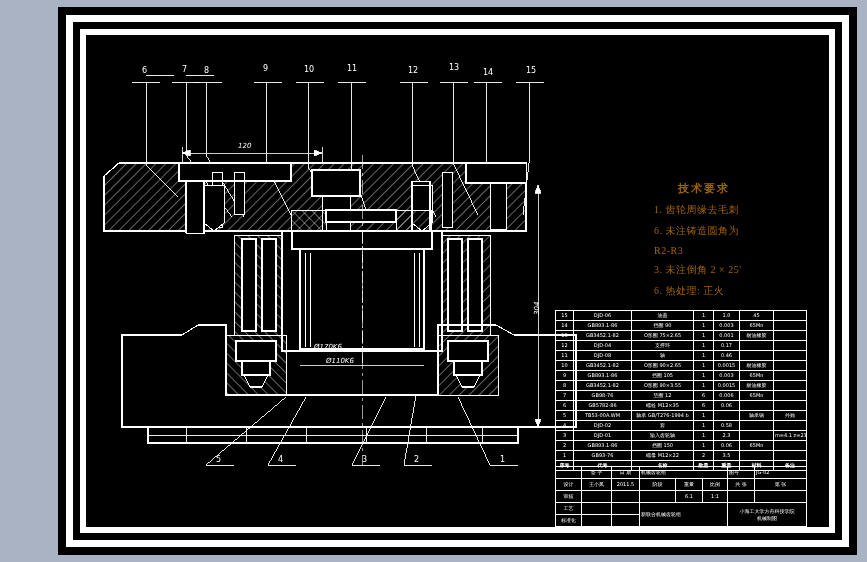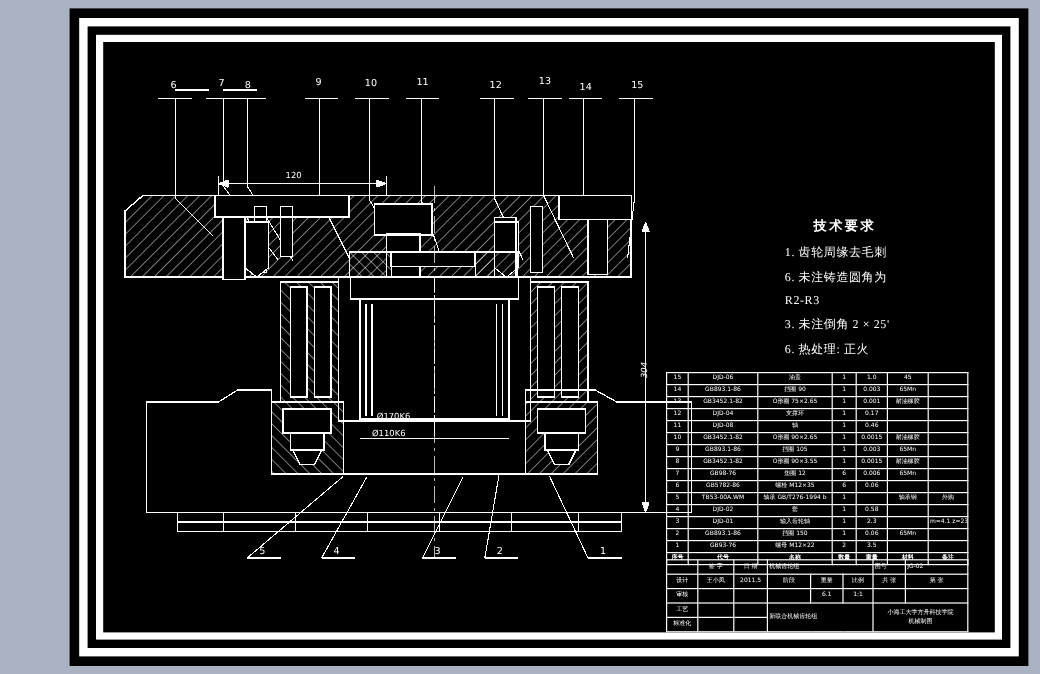--- a/index.html
+++ b/index.html
@@ -16,25 +16,25 @@
   .border-black2{position:absolute;left:73px;top:22px;width:769px;height:518px;background:#000;}
   .border-white2{position:absolute;left:80px;top:29px;width:755px;height:504px;background:#fff;}
   .sheet{position:absolute;left:86px;top:35px;width:743px;height:492px;background:#000;overflow:hidden;}
 
   
   .sheet .lyr{position:absolute;left:0;top:0;width:743px;height:492px;}
   svg{display:block;overflow:visible;}
 
   .txt{position:absolute;color:#fff;white-space:nowrap;line-height:1;}
   .callout{font-size:8px;}
-  .dim{font-size:7px;text-align:center;}
+  .dim{font-size:7px;font-style:italic;text-align:center;}
   .dimv{font-size:7px;font-style:italic;transform:rotate(-90deg);transform-origin:left top;}
 
   
-  .tech{position:absolute;left:568px;top:146px;color:#ffffff;}
+  .tech{position:absolute;left:568px;top:146px;color:#a16207;}
   .tech-title{font-size:11px;font-weight:bold;margin-left:24px;letter-spacing:2px;}
   .tech-line{font-size:10px;margin-top:7px;letter-spacing:0.5px;font-family:Liberation Serif, serif;}
 
   
   .tbl{position:absolute;border-collapse:collapse;table-layout:fixed;}
   .tbl td{border:1px solid #fff;color:#fff;font-size:5px;height:8px;padding:0 1px;
           overflow:hidden;white-space:nowrap;line-height:8px;}
   .c{text-align:center;}
   .l{text-align:left;}
 
@@ -226,21 +226,21 @@
       <span class="txt callout" style="left:130px;top:421px">5</span>
       <span class="txt callout" style="left:192px;top:421px">4</span>
       <span class="txt callout" style="left:276px;top:421px">3</span>
       <span class="txt callout" style="left:328px;top:421px">2</span>
       <span class="txt callout" style="left:414px;top:421px">1</span>
     </div>
 
     <div class="lyr">
       <span class="txt dim" style="left:152px;top:108px">120</span>
       <span class="txt dim" style="left:228px;top:309px">Ø170K6</span>
-      <span class="txt dim" style="left:224px;top:323px">Ø110K6</span>
+      <span class="txt dim" style="left:240px;top:323px">Ø110K6</span>
       <span class="txt dimv" style="left:448px;top:280px">304</span>
     </div>
 
     <div class="tech">
       <div class="tech-title">技术要求</div>
       <div class="tech-line">1. 齿轮周缘去毛刺</div>
       <div class="tech-line">6. 未注铸造圆角为</div>
       <div class="tech-line">R2-R3</div>
       <div class="tech-line">3. 未注倒角  2 × 25'</div>
       <div class="tech-line">6. 热处理: 正火</div>

